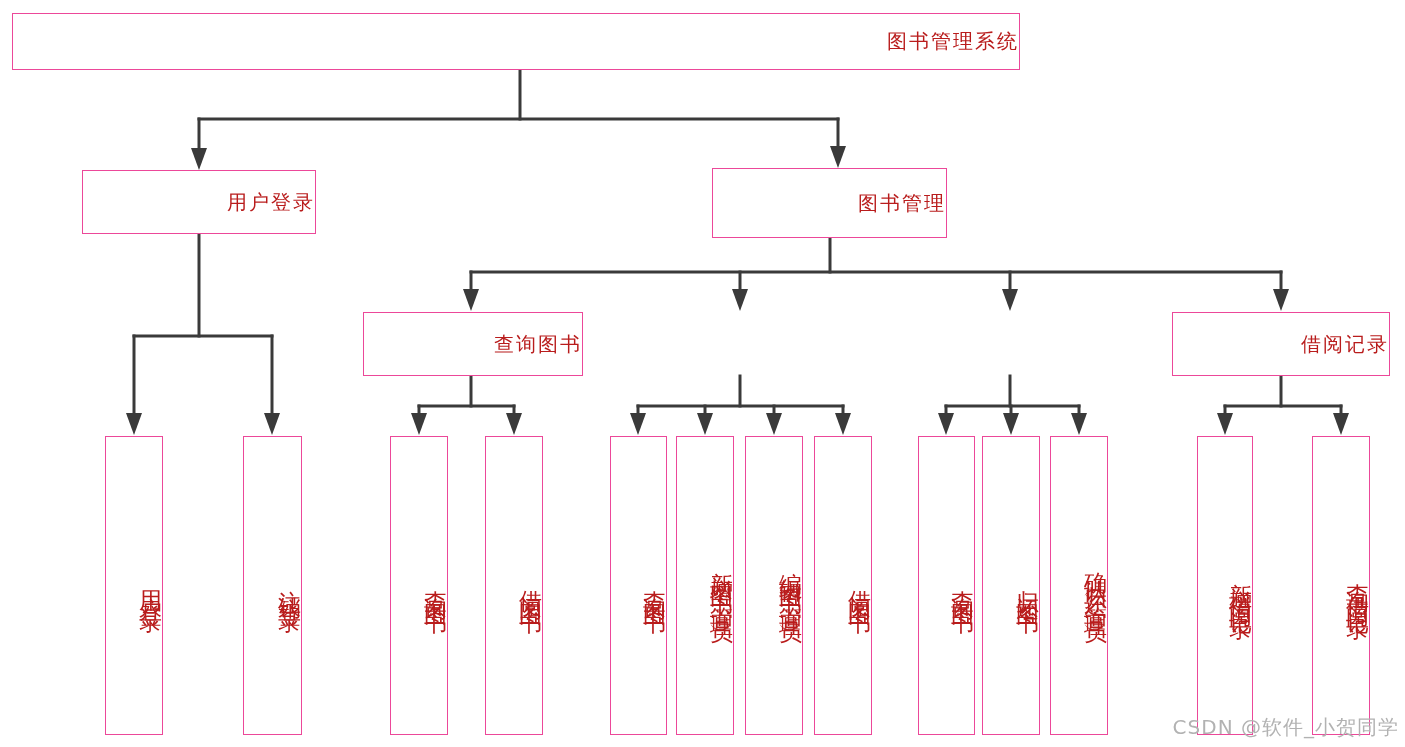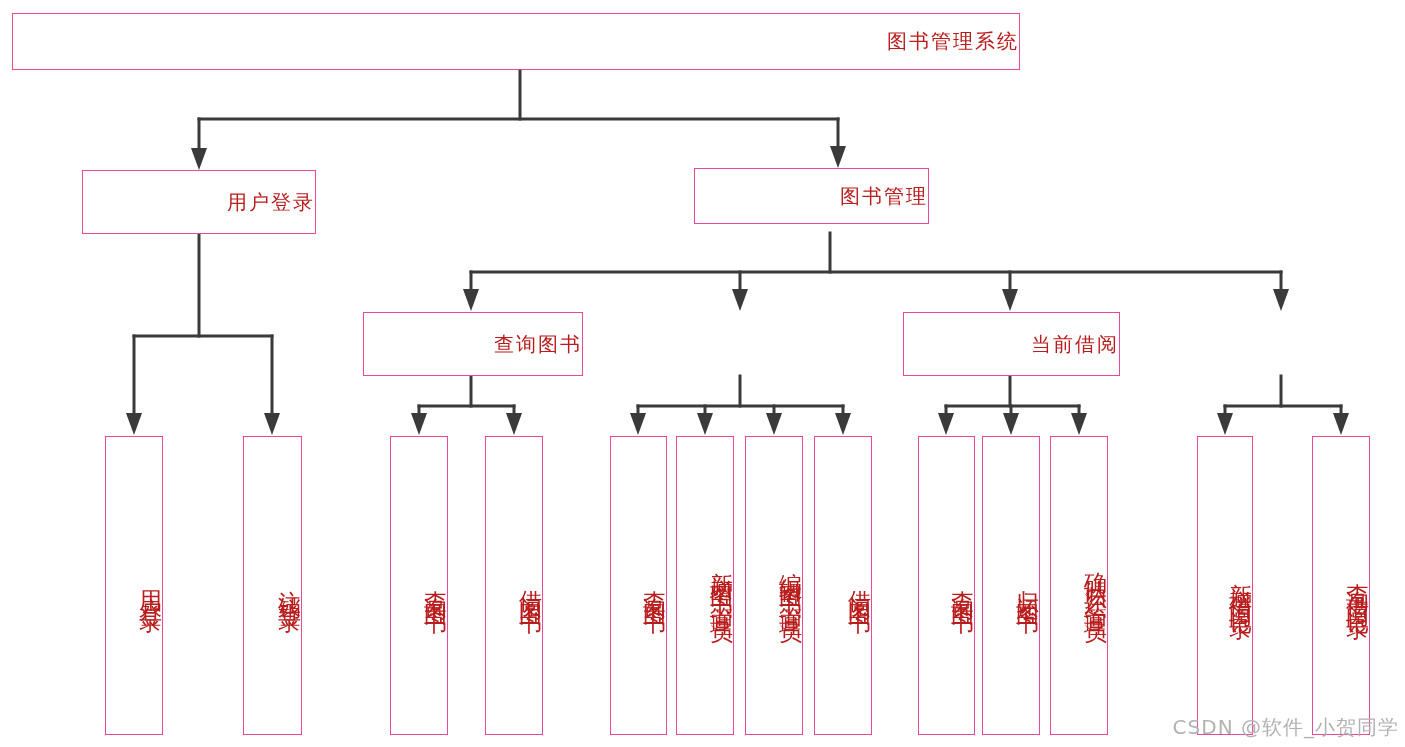--- a/index.html
+++ b/index.html
@@ -135,29 +135,29 @@
     <polygon points="1333,413 1349,413 1341,435"></polygon>
   </svg>
 
   <div class="box h" style="left:12px; top:13px; width:1008px; height:57px;">
     <span>图书管理系统</span>
   </div>
 
   <div class="box h" style="left:82px; top:170px; width:234px; height:64px;">
     <span>用户登录</span>
   </div>
-  <div class="box h" style="left:694px; top:168px; width:235px; height:56px;">
+  <div class="box h" style="left:712px; top:168px; width:235px; height:70px;">
     <span>图书管理</span>
   </div>
 
   <div class="box h" style="left:363px; top:312px; width:220px; height:64px;">
     <span>查询图书</span>
   </div>
-  <div class="box h" style="left:903px; top:312px; width:217px; height:64px;">
-    <span>当前借阅</span>
+  <div class="box h" style="left:1172px; top:312px; width:218px; height:64px;">
+    <span>借阅记录</span>
   </div>
 
   <div class="box v" style="left:105px; top:436px; width:58px; height:299px;">
     <span>用户登录</span>
   </div>
   <div class="box v" style="left:243px; top:436px; width:59px; height:299px;">
     <span>注销登录</span>
   </div>
 
   <div class="box v" style="left:390px; top:436px; width:58px; height:299px;">

